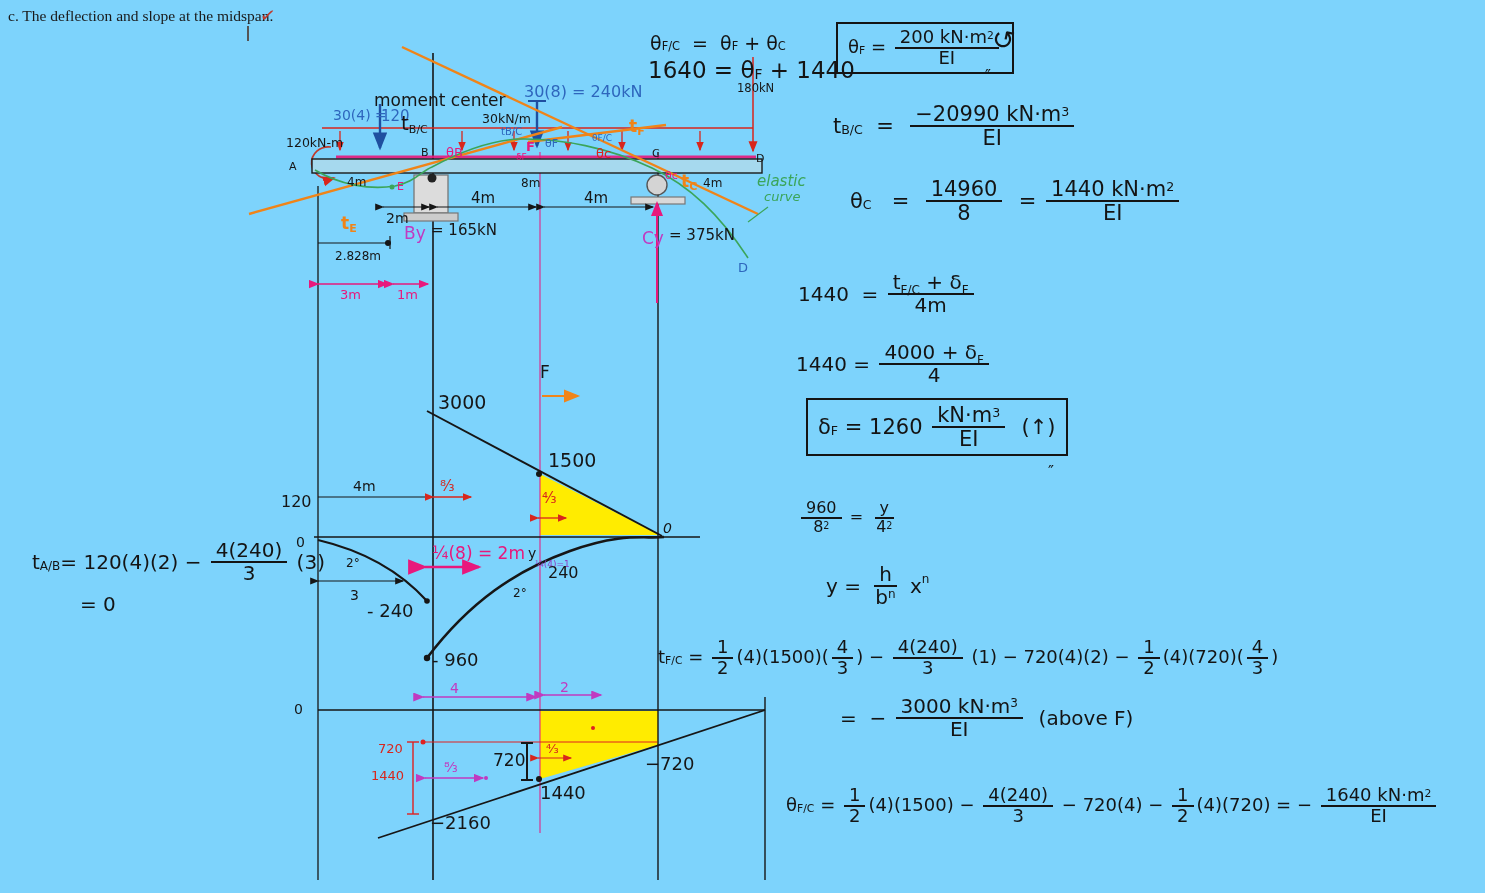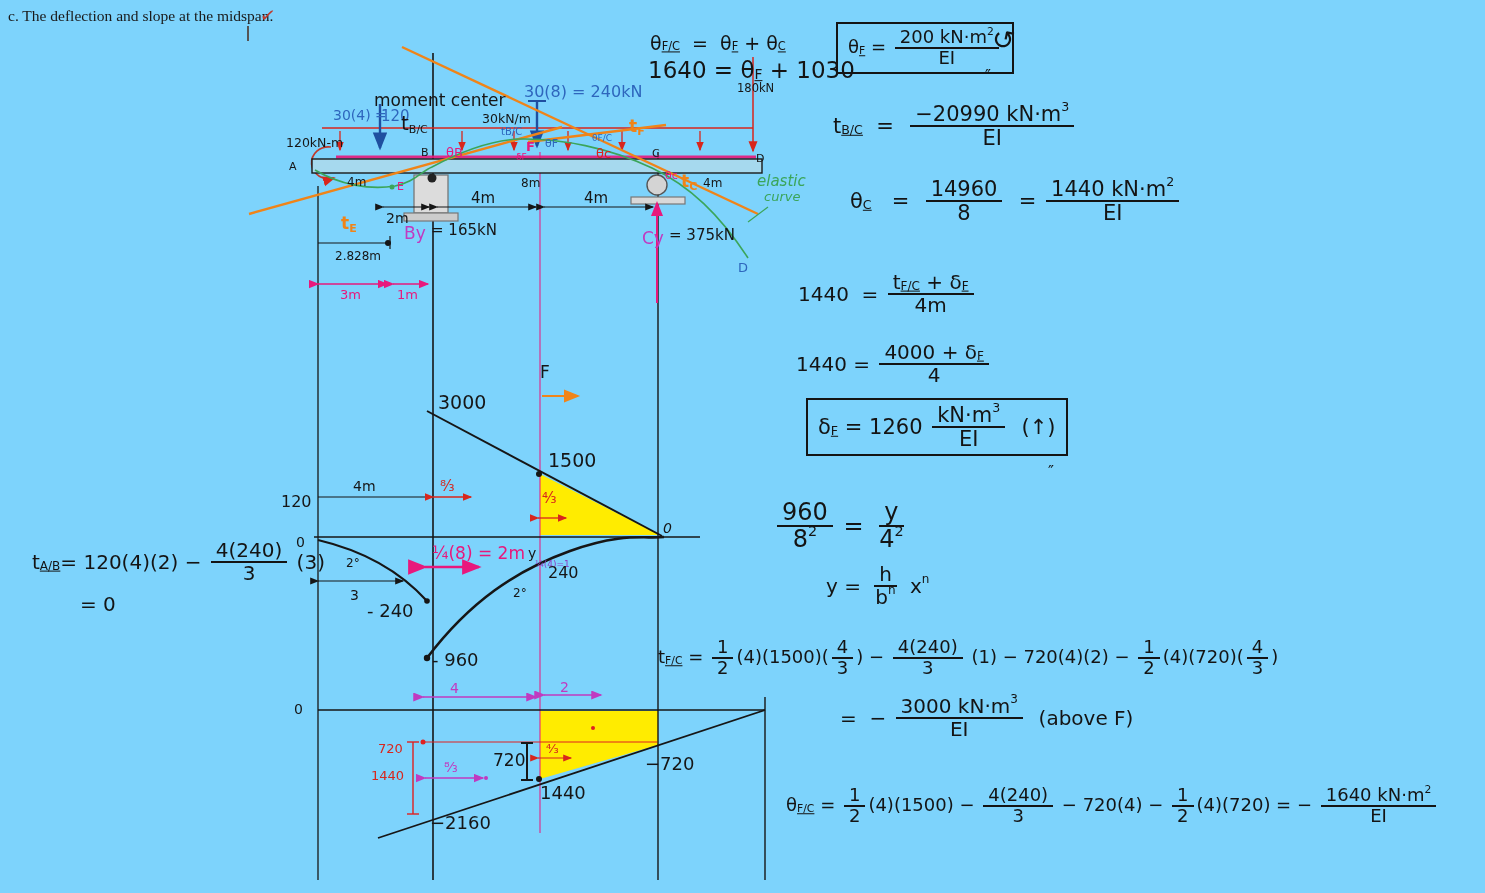--- a/index.html
+++ b/index.html
@@ -8,24 +8,24 @@
   .typed{position:absolute;font-family:"Liberation Serif",serif;font-size:15.5px;color:#191919;white-space:nowrap;}
   .check{position:absolute;color:#c0392b;font-size:19px;transform:rotate(8deg);}
   .caret{position:absolute;width:2px;height:15px;background:#555;}
   svg{position:absolute;left:0;top:0;}
   svg text{font-family:"DejaVu Sans",sans-serif;}
   .k{fill:#161616}.blue{fill:#2e66bd}.red{fill:#d8261c}.pink{fill:#e8187c}
   .mag{fill:#c03ac0}.orange{fill:#f08418}.green{fill:#3ba55a}.purple{fill:#8a3fc4}
   .eq{position:absolute;display:flex;align-items:center;white-space:pre;color:#141414;
       font-family:"DejaVu Sans",sans-serif;line-height:1.05;}
   .eq .frac{display:inline-flex;flex-direction:column;align-items:center;margin:0 3px;}
-  .eq .num,.eq .den{display:flex;align-items:center;justify-content:center;padding:0 5px;}
+  .eq .num,.eq .den{display:flex;align-items:flex-end;justify-content:center;padding:0 5px;}
   .eq .num{border-bottom:2px solid currentColor;}
   .eq .sup{font-size:60%;transform:translateY(-0.55em);}
-  .eq .sub{font-size:60%;transform:translateY(0.3em);text-decoration:underline;}
+  .eq .sub{font-size:60%;transform:translateY(0.3em);}
   .box{border:2.3px solid #141414;padding:4px 10px;background:transparent;}
   .mark{position:absolute;color:#141414;white-space:pre;}
 </style>
 </head>
 <body>
 
 <div class="canvas">
 
   <div class="typed" style="left:8px;top:7px">c. The deflection and slope at the midspan.</div>
   <span class="check" style="left:260px;top:4px">✓</span>
@@ -219,33 +219,33 @@
     <text x="493" y="766" class="k" font-size="17">720</text>
     <text x="546" y="753" class="red" font-size="13">⁴⁄₃</text>
     <text x="540" y="799" class="k" font-size="18">1440</text>
     <text x="645" y="770" class="k" font-size="18">−720</text>
     <text x="430" y="829" class="k" font-size="18">−2160</text>
     <text x="450" y="693" class="mag" font-size="14">4</text>
     <text x="560" y="692" class="mag" font-size="14">2</text>
   </svg>
 
   <div class="eq" style="left:650px;top:34px;font-size:19px"><span>θ</span><span class="sub">F/C</span><span>  =  θ</span><span class="sub">F</span><span> + θ</span><span class="sub">C</span></div>
-  <div class="eq" style="left:648px;top:58px;font-size:23px"><span>1640 = θ</span><span class="sub">F</span><span> + 1030</span></div>
+  <div class="eq" style="left:648px;top:58px;font-size:23px"><span>1640 = θ</span><span class="sub">F</span><span> + 1440</span></div>
 
   <div class="eq box" style="left:836px;top:22px;font-size:18px"><span>θ</span><span class="sub">F</span><span> = </span><span class="frac"><span class="num"><span>200 kN·m</span><span class="sup">2</span></span><span class="den"><span>EI</span></span></span></div>
   <div class="mark" style="left:992px;top:24px;font-size:27px;transform:rotate(12deg)">↺</div>
   <div class="mark" style="left:985px;top:66px;font-size:16px">″</div>
 
   <div class="eq" style="left:833px;top:103px;font-size:21px"><span>t</span><span class="sub">B/C</span><span>  =  </span><span class="frac"><span class="num"><span>−20990 kN·m</span><span class="sup">3</span></span><span class="den"><span>EI</span></span></span></div>
   <div class="eq" style="left:850px;top:178px;font-size:21px"><span>θ</span><span class="sub">C</span><span>   =  </span><span class="frac"><span class="num"><span>14960</span></span><span class="den"><span>8</span></span></span><span>  = </span><span class="frac"><span class="num"><span>1440 kN·m</span><span class="sup">2</span></span><span class="den"><span>EI</span></span></span></div>
   <div class="eq" style="left:798px;top:272px;font-size:20px"><span>1440  = </span><span class="frac"><span class="num"><span>t</span><span class="sub">F/C</span><span> + δ</span><span class="sub">F</span></span><span class="den"><span>4m</span></span></span></div>
   <div class="eq" style="left:796px;top:342px;font-size:20px"><span>1440 = </span><span class="frac"><span class="num"><span>4000 + δ</span><span class="sub">F</span></span><span class="den"><span>4</span></span></span></div>
   <div class="eq box" style="left:806px;top:398px;font-size:21px"><span>δ</span><span class="sub">F</span><span> = 1260 </span><span class="frac"><span class="num"><span>kN·m</span><span class="sup">3</span></span><span class="den"><span>EI</span></span></span><span>  (↑)</span></div>
   <div class="mark" style="left:1048px;top:462px;font-size:16px">″</div>
-  <div class="eq" style="left:774px;top:500px;font-size:24px"><span class="frac"><span class="num"><span>960</span></span><span class="den"><span>8</span><span class="sup">2</span></span></span><span> = </span><span class="frac"><span class="num"><span>y</span></span><span class="den"><span>4</span><span class="sup">2</span></span></span></div>
+  <div class="eq" style="left:798px;top:500px;font-size:16px"><span class="frac"><span class="num"><span>960</span></span><span class="den"><span>8</span><span class="sup">2</span></span></span><span> = </span><span class="frac"><span class="num"><span>y</span></span><span class="den"><span>4</span><span class="sup">2</span></span></span></div>
   <div class="eq" style="left:826px;top:564px;font-size:20px"><span>y = </span><span class="frac"><span class="num"><span>h</span></span><span class="den"><span>b</span><span class="sup">n</span></span></span><span> x</span><span class="sup">n</span></div>
   <div class="eq" style="left:658px;top:638px;font-size:18px"><span>t</span><span class="sub">F/C</span><span> = </span><span class="frac"><span class="num"><span>1</span></span><span class="den"><span>2</span></span></span><span>(4)(1500)(</span><span class="frac"><span class="num"><span>4</span></span><span class="den"><span>3</span></span></span><span>) − </span><span class="frac"><span class="num"><span>4(240)</span></span><span class="den"><span>3</span></span></span><span> (1) − 720(4)(2) − </span><span class="frac"><span class="num"><span>1</span></span><span class="den"><span>2</span></span></span><span>(4)(720)(</span><span class="frac"><span class="num"><span>4</span></span><span class="den"><span>3</span></span></span><span>)</span></div>
   <div class="eq" style="left:840px;top:696px;font-size:20px"><span>=  − </span><span class="frac"><span class="num"><span>3000 kN·m</span><span class="sup">3</span></span><span class="den"><span>EI</span></span></span><span>  (above F)</span></div>
   <div class="eq" style="left:786px;top:786px;font-size:18px"><span>θ</span><span class="sub">F/C</span><span> = </span><span class="frac"><span class="num"><span>1</span></span><span class="den"><span>2</span></span></span><span>(4)(1500) − </span><span class="frac"><span class="num"><span>4(240)</span></span><span class="den"><span>3</span></span></span><span> − 720(4) − </span><span class="frac"><span class="num"><span>1</span></span><span class="den"><span>2</span></span></span><span>(4)(720) = − </span><span class="frac"><span class="num"><span>1640 kN·m</span><span class="sup">2</span></span><span class="den"><span>EI</span></span></span></div>
   <div class="eq" style="left:32px;top:540px;font-size:20px"><span>t</span><span class="sub">A/B</span><span>= 120(4)(2) − </span><span class="frac"><span class="num"><span>4(240)</span></span><span class="den"><span>3</span></span></span><span> (3)</span></div>
   <div class="eq" style="left:80px;top:594px;font-size:20px"><span>= 0</span></div>
 
 </div>
 
 </body></html>

